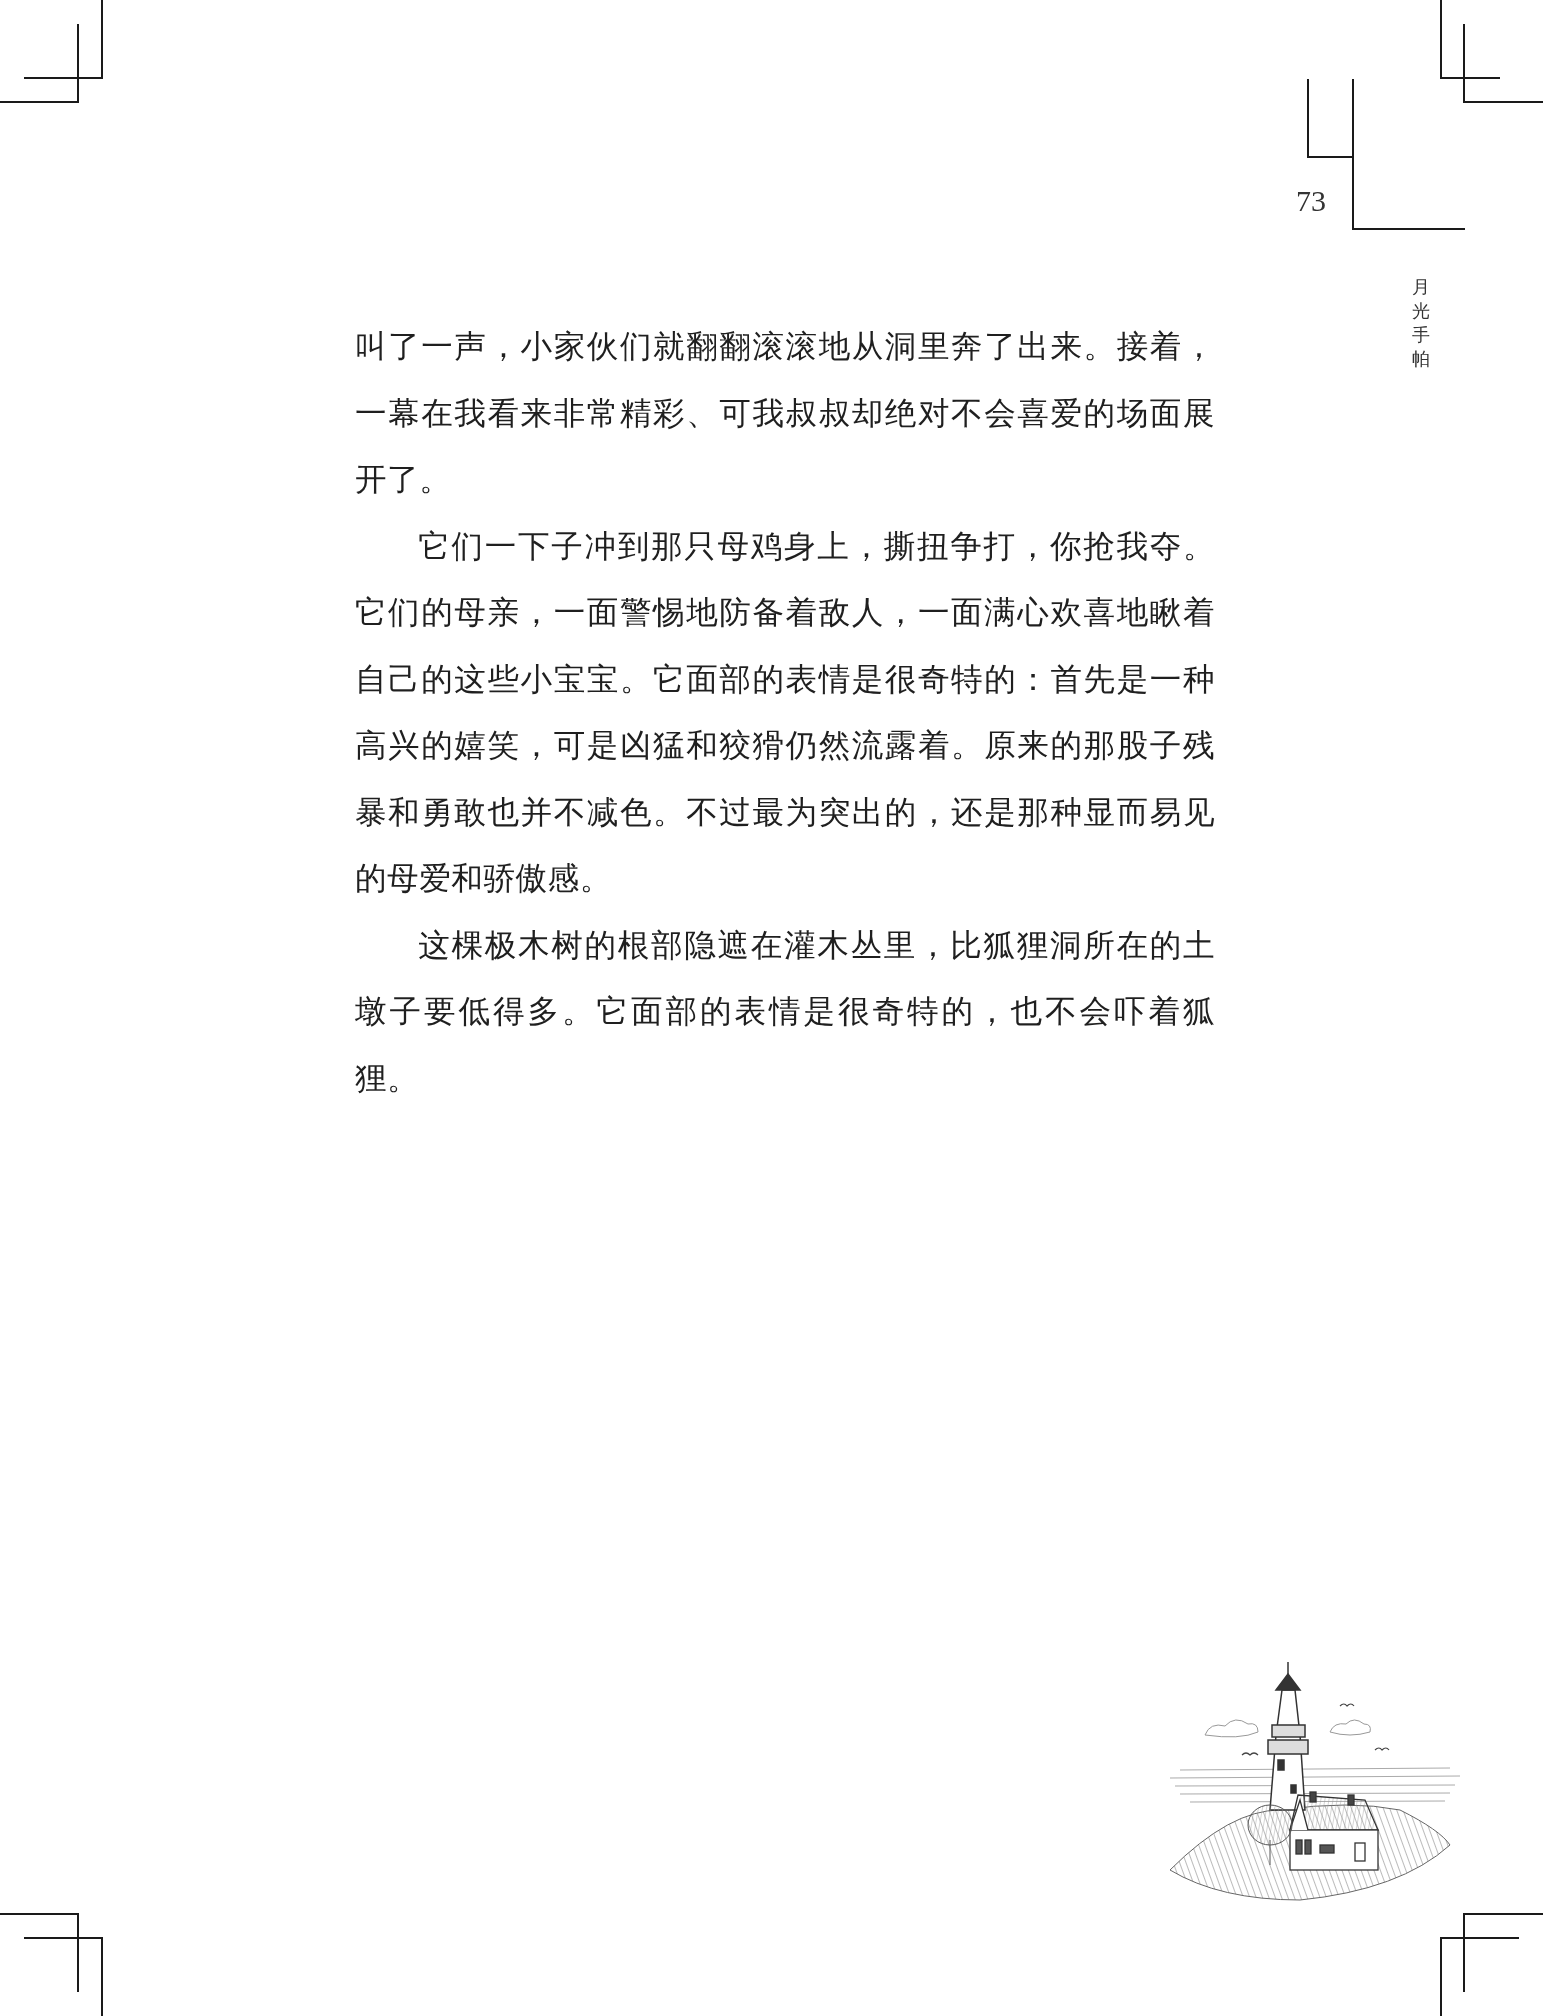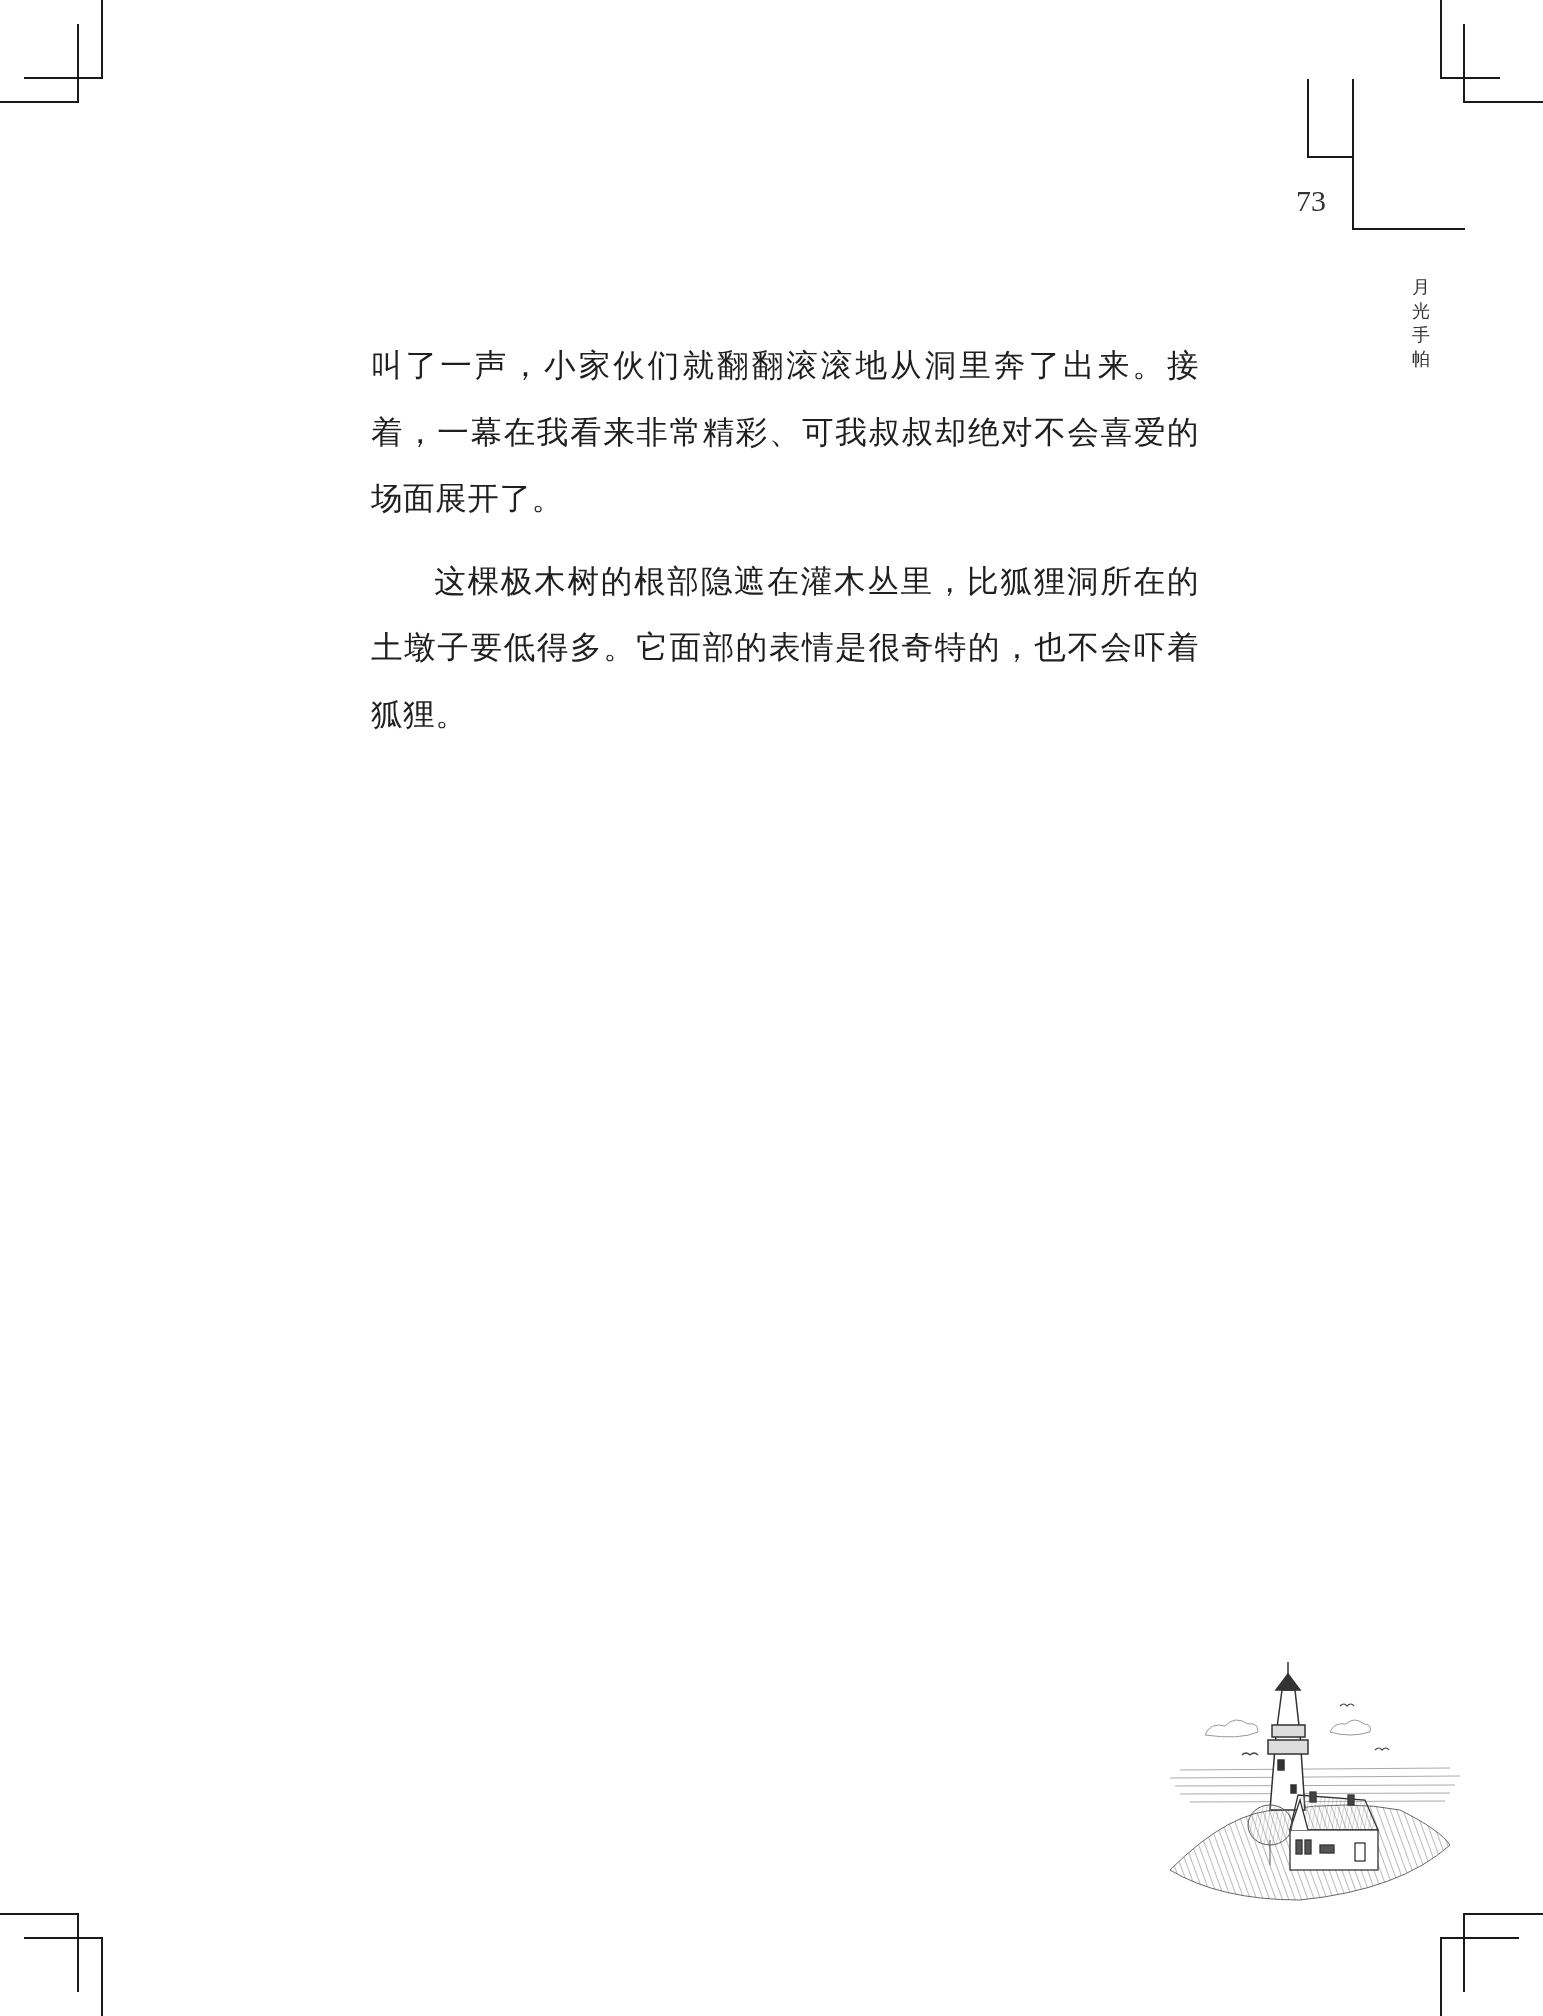--- a/index.html
+++ b/index.html
@@ -20,21 +20,21 @@
       color: #333; text-align: center;
     }
     .running-title span { display: block; }
 
     .body-text {
       position: absolute; left: 355px; top: 316px; width: 860px;
       font-family: "DejaVu Sans", "Liberation Sans", sans-serif;
       font-size: 31.6px; line-height: 66.5px; color: #1f1f1f;
       text-align: justify; text-justify: inter-character; letter-spacing: 0.5px;
     }
-    .body-text p { margin: 16px; }
+    .body-text p { margin: 0; font-family: Liberation Mono, monospace; }
     .body-text p.indent { text-indent: 2em; }
 
     .illustration { position: absolute; left: 1150px; top: 1660px; width: 330px; height: 260px; }
   </style>
 </head>
 <body>
 
 <div class="page">
 
   <div class="line v" style="left:101px; top:0; height:79px;"></div>
@@ -56,20 +56,21 @@
 
   <div class="running-title">
     <span>月</span>
     <span>光</span>
     <span>手</span>
     <span>帕</span>
   </div>
 
   <div class="body-text">
     <p>叫了一声，小家伙们就翻翻滚滚地从洞里奔了出来。接着，一幕在我看来非常精彩、可我叔叔却绝对不会喜爱的场面展开了。</p>
+    <p class="indent">它们一下子冲到那只母鸡身上，撕扭争打，你抢我夺。它们的母亲，一面警惕地防备着敌人，一面满心欢喜地瞅着自己的这些小宝宝。它面部的表情是很奇特的：首先是一种高兴的嬉笑，可是凶猛和狡猾仍然流露着。原来的那股子残暴和勇敢也并不减色。不过最为突出的，还是那种显而易见的母爱和骄傲感。</p>
     <p class="indent">这棵极木树的根部隐遮在灌木丛里，比狐狸洞所在的土墩子要低得多。它面部的表情是很奇特的，也不会吓着狐狸。</p>
   </div>
 
   <svg class="illustration" viewBox="0 0 330 260" xmlns="http://www.w3.org/2000/svg">
     <defs>
       <pattern id="hatch" width="6" height="6" patternUnits="userSpaceOnUse" patternTransform="rotate(-20)">
         <line x1="0" y1="0" x2="0" y2="6" stroke="#777" stroke-width="1"></line>
       </pattern>
       <pattern id="hatch2" width="4" height="4" patternUnits="userSpaceOnUse" patternTransform="rotate(10)">
         <line x1="0" y1="0" x2="0" y2="4" stroke="#999" stroke-width="0.8"></line>

